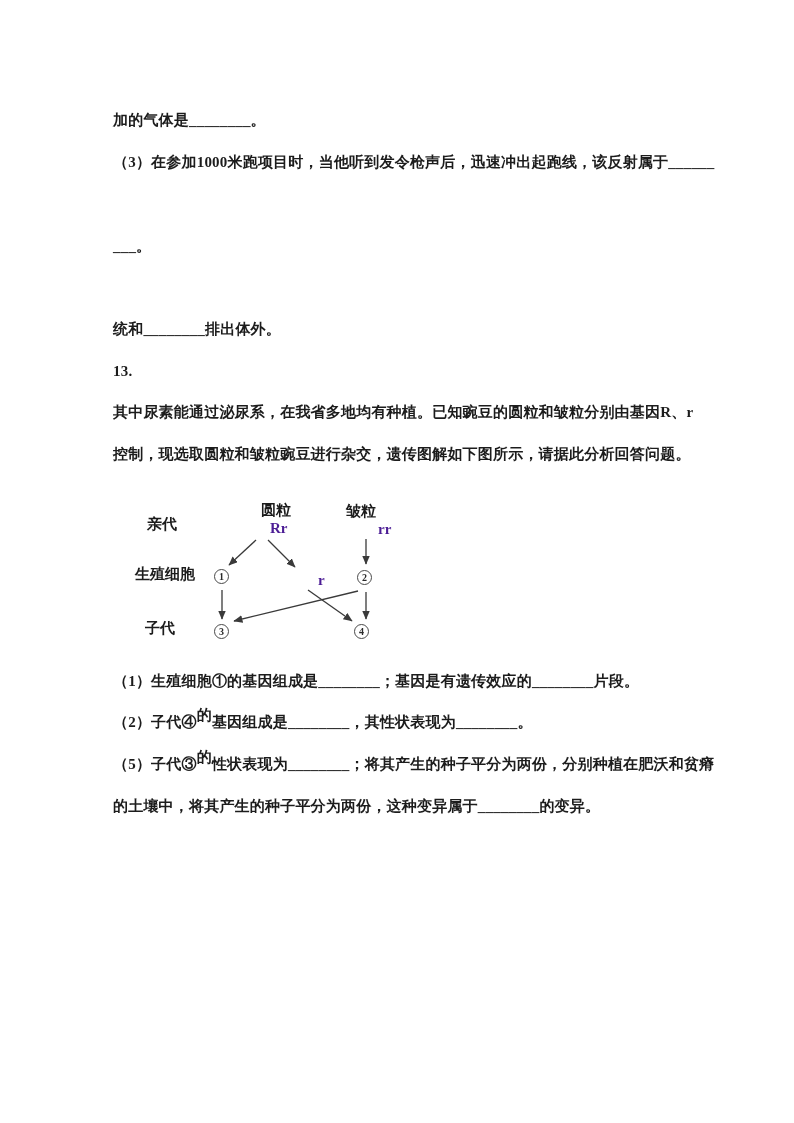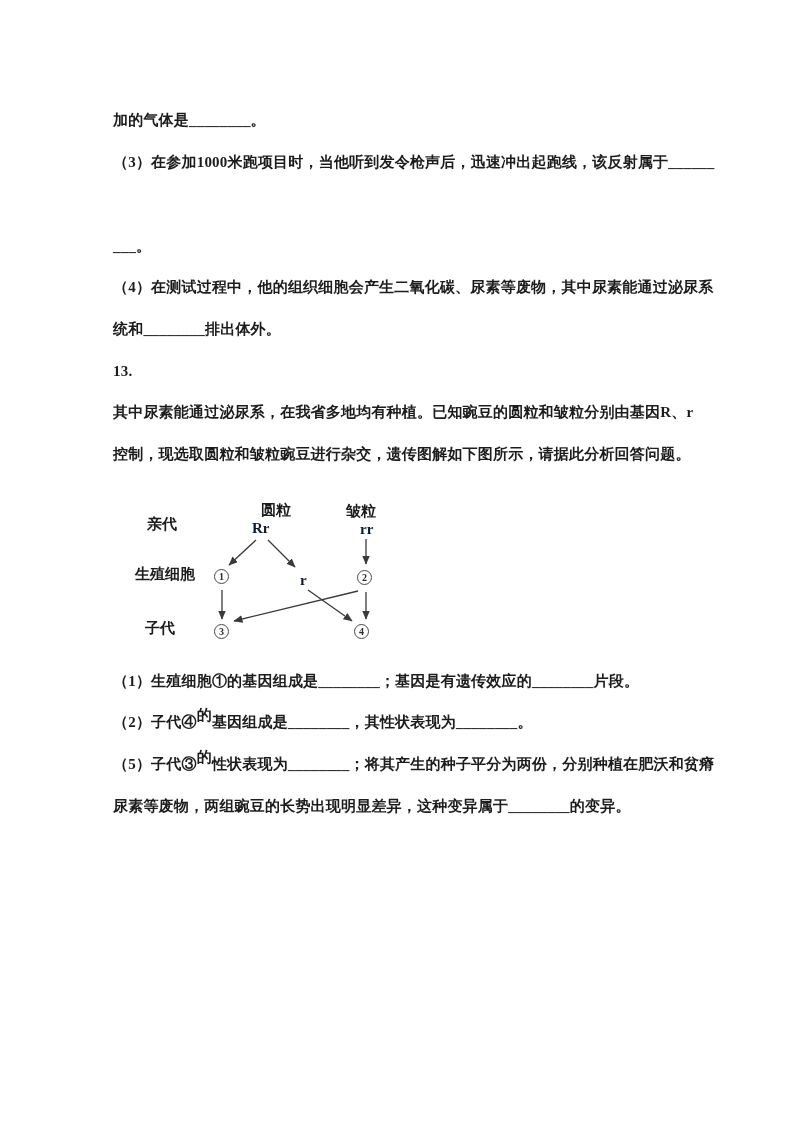--- a/index.html
+++ b/index.html
@@ -44,21 +44,22 @@
     font-size: 15px;
     line-height: 17px;
     white-space: nowrap;
     color: #1c1c1c;
   }
   .dg-genotype {
     position: absolute;
     font-size: 15px;
     line-height: 16px;
     white-space: nowrap;
-    color: #0f172a;
+    color: #4c1d95;
+    margin-left: 18px;
   }
   .dg-node {
     position: absolute;
     width: 15px;
     height: 15px;
     border: 1px solid #4a4a4a;
     border-radius: 50%;
     box-sizing: border-box;
     font-size: 10px;
     line-height: 13px;
@@ -73,21 +74,20 @@
   }
 </style>
 </head>
 <body>
 
 <div class="page">
 
   <div class="tline" style="top:110px">加的气体是________。</div>
   <div class="tline" style="top:152px">（3）在参加1000米跑项目时，当他听到发令枪声后，迅速冲出起跑线，该反射属于______</div>
   <div class="tline" style="top:236px">___。</div>
-  <div class="tline" style="top:277px">（4）在测试过程中，他的组织细胞会产生二氧化碳、尿素等废物，其中尿素能通过泌尿系</div>
   <div class="tline" style="top:319px">统和________排出体外。</div>
 
   <div class="tline" style="top:361px">13.</div>
   <div class="tline" style="top:402px">其中尿素能通过泌尿系，在我省多地均有种植。已知豌豆的圆粒和皱粒分别由基因R、r</div>
   <div class="tline" style="top:444px">控制，现选取圆粒和皱粒豌豆进行杂交，遗传图解如下图所示，请据此分析回答问题。</div>
 
   <div class="diagram-layer">
 
     <svg class="arrows" width="794" height="1123" viewBox="0 0 794 1123">
       <defs>
@@ -127,15 +127,15 @@
     <div class="dg-node" style="left:214px; top:624px">3</div>
     <div class="dg-node" style="left:354px; top:624px">4</div>
   </div>
 
   <div class="tline" style="top:671px">（1）生殖细胞①的基因组成是________；基因是有遗传效应的________片段。</div>
 
   <div class="tline" style="top:712px"><span>（2）子代④</span><span class="sup-de">的</span><span>基因组成是________，其性状表现为________。</span></div>
 
   <div class="tline" style="top:754px"><span>（5）子代③</span><span class="sup-de">的</span><span>性状表现为________；将其产生的种子平分为两份，分别种植在肥沃和贫瘠</span></div>
 
-  <div class="tline" style="top:796px">尿素等废物，两组豌豆的长势出现明显差异，这种变异属于________的变异。</div>
+  <div class="tline" style="top:796px">的土壤中，将其产生的种子平分为两份，这种变异属于________的变异。</div>
 
 </div>
 
 </body></html>

